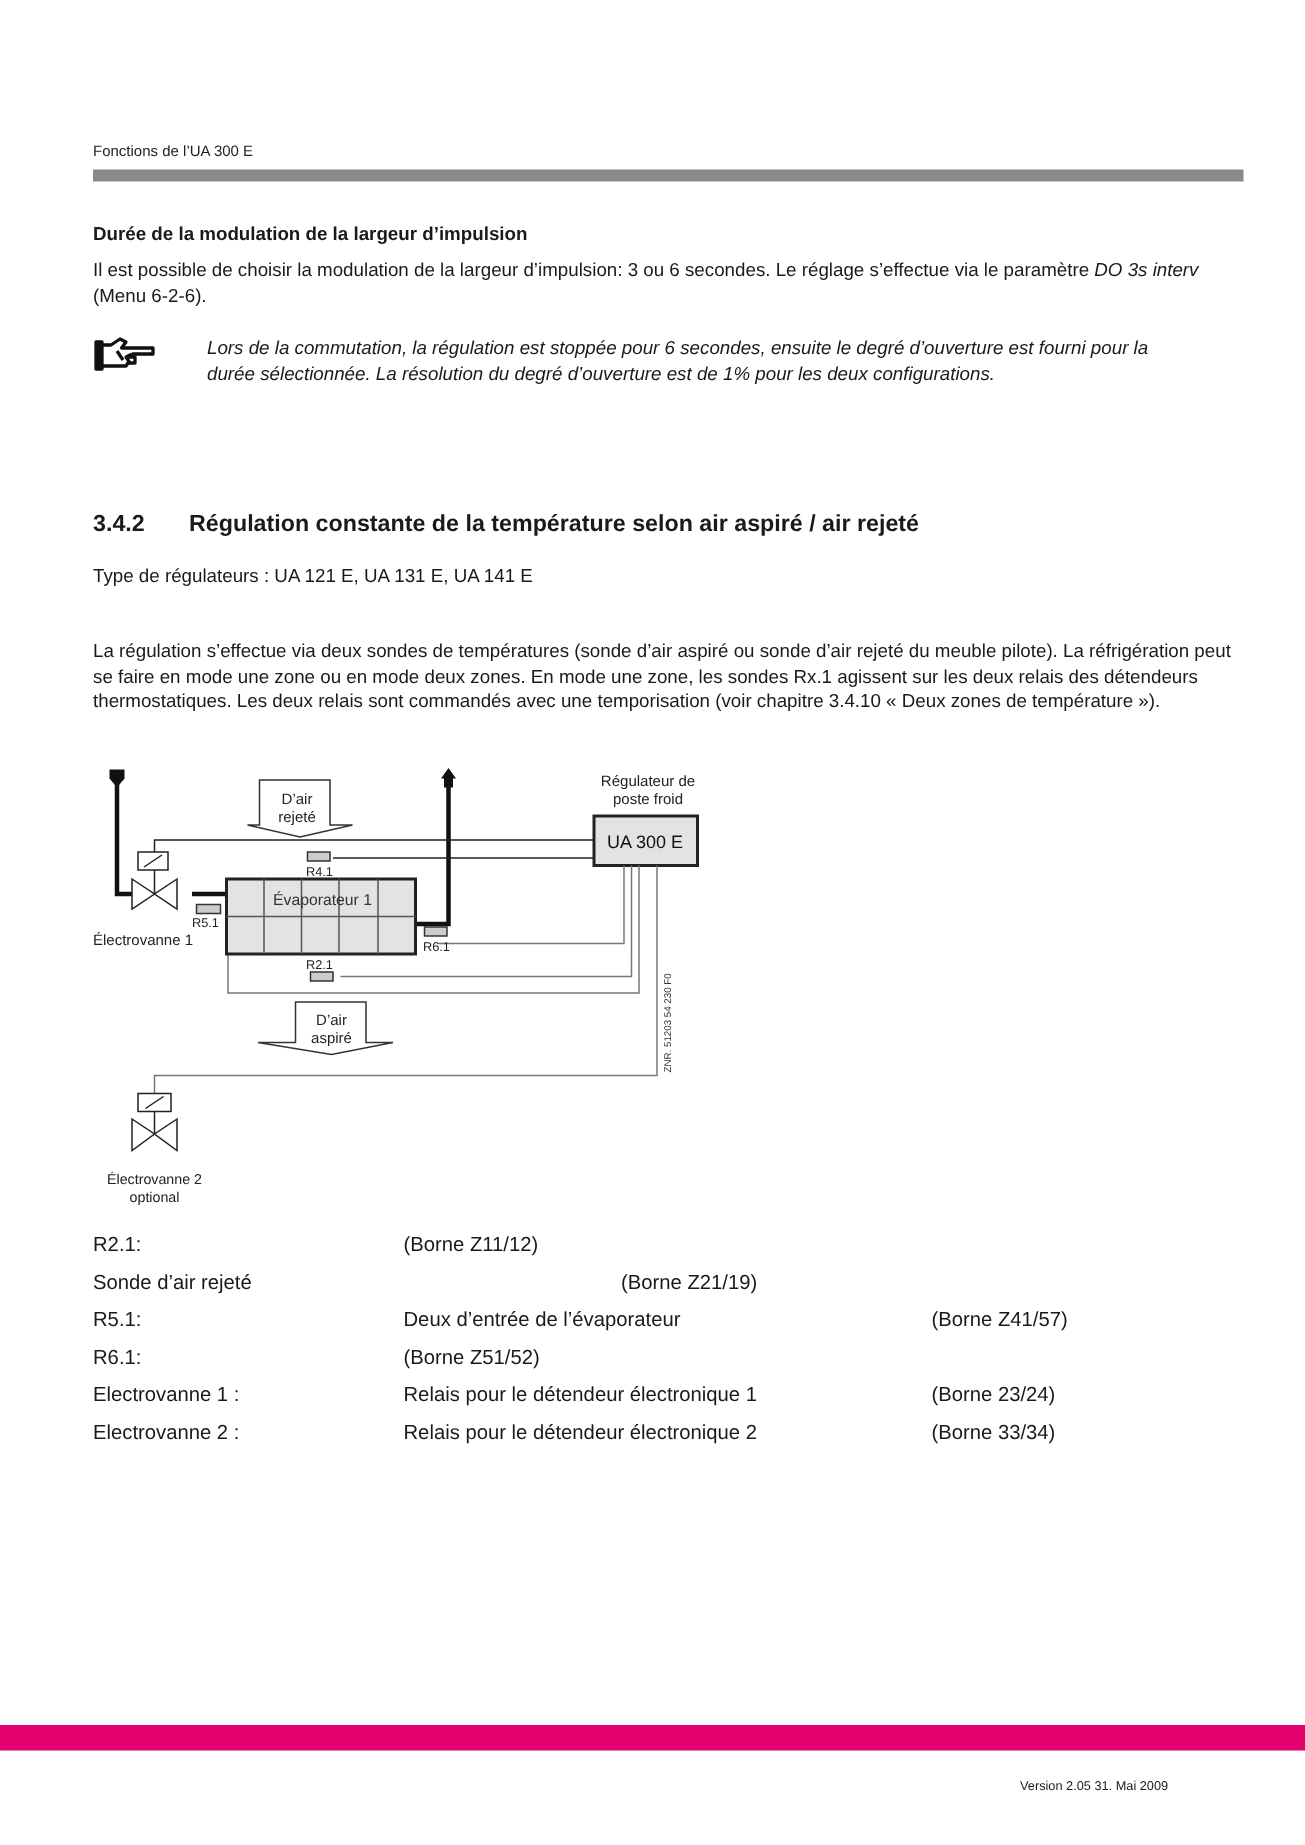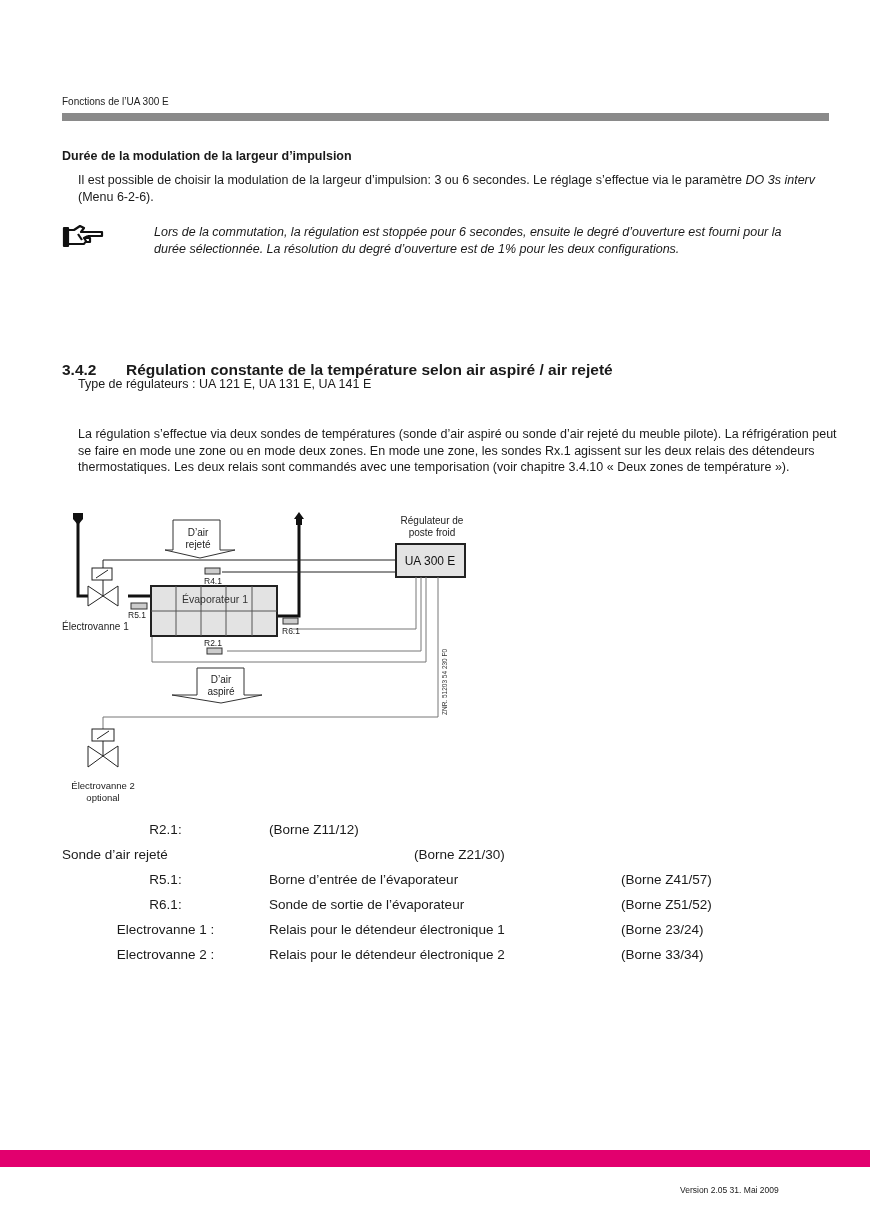--- a/index.html
+++ b/index.html
@@ -2,32 +2,32 @@
 <html><head>
 <meta charset="utf-8">
 <style>
   html, body { margin: 0; padding: 0; background: #ffffff; }
   body { width: 870px; height: 1230px; position: relative; overflow: hidden;
          font-family: "Liberation Sans", sans-serif; color: #1a1a1a; }
   .abs { position: absolute; }
   .running-head { left: 62px; top: 96px; font-size: 10px; color: #222; }
   .head-rule { left: 62px; top: 113px; width: 767px; height: 8px; background: #8a8a8a; }
   .sub-heading { left: 62px; top: 149px; font-size: 12.5px; font-weight: bold; }
-  .para { font-size: 12.5px; line-height: 16.5px; margin-left: 16px; }
+  .para { font-size: 12.5px; line-height: 16.5px; }
   .p1 { left: 62px; top: 172px; width: 770px; }
   .note-icon { left: 62px; top: 224px; width: 44px; height: 26px; }
   .note-text { left: 138px; top: 224px; width: 650px; font-style: italic; }
   .section-heading { left: 62px; top: 341px; font-size: 15.5px; font-weight: bold; }
-  .section-heading .num { display: inline-block; width: 64px; margin-top: 20px; }
+  .section-heading .num { display: inline-block; width: 64px; }
   .types { left: 62px; top: 376px; }
   .p2 { left: 62px; top: 426px; width: 775px; }
   .diagram { left: 55px; top: 505px; width: 430px; height: 305px; }
   .legend { left: 62px; top: 822px; width: 720px; }
   .legend-row { height: 25px; font-size: 13.5px; display: flex; }
-  .legend-row .c1 { width: 207px; text-align: center; }
+  .legend-row .c1 { width: 207px; }
   .legend-row .c2 { width: 352px; }
   .footer-bar { left: 0; top: 1150px; width: 870px; height: 17px; background: #e2006e; }
   .page-num { left: 62px; top: 1230px; font-size: 16px; }
   .version { left: 680px; top: 1185px; font-size: 8.5px; }
   svg text { font-family: "Liberation Sans", sans-serif; }
 </style>
 </head>
 <body>
 
 <div class="abs running-head">Fonctions de l’UA 300 E</div>
@@ -126,30 +126,29 @@
   </svg>
 </div>
 
 <div class="abs legend">
   <div class="legend-row">
       <span class="c1">R2.1:</span>
       <span>(Borne Z11/12)</span>
     </div>
   <div class="legend-row">
       <span class="c2">Sonde d’air rejeté</span>
-      <span>(Borne Z21/30)</span>
+      <span>(Borne Z21/19)</span>
     </div>
   <div class="legend-row">
       <span class="c1">R5.1:</span>
-      <span class="c2">Borne d’entrée de l’évaporateur</span>
+      <span class="c2">Deux d’entrée de l’évaporateur</span>
       <span>(Borne Z41/57)</span>
     </div>
   <div class="legend-row">
       <span class="c1">R6.1:</span>
-      <span class="c2">Sonde de sortie de l’évaporateur</span>
       <span>(Borne Z51/52)</span>
     </div>
   <div class="legend-row">
       <span class="c1">Electrovanne 1 :</span>
       <span class="c2">Relais pour le détendeur électronique 1</span>
       <span>(Borne 23/24)</span>
     </div>
   <div class="legend-row">
       <span class="c1">Electrovanne 2 :</span>
       <span class="c2">Relais pour le détendeur électronique 2</span>

